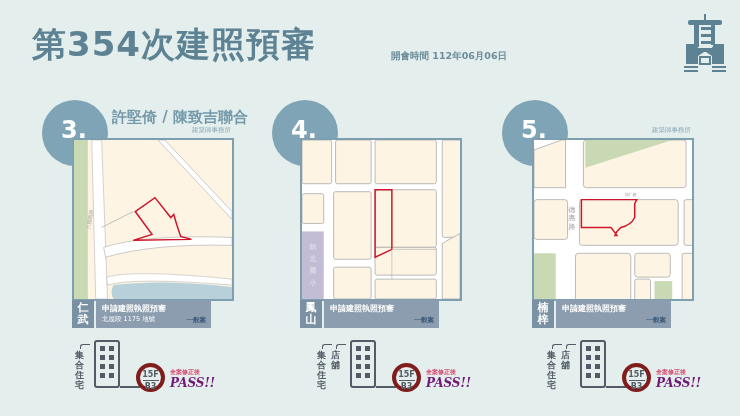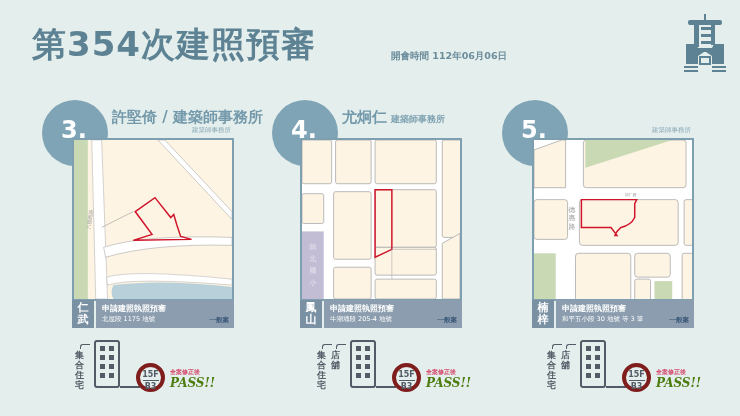--- a/index.html
+++ b/index.html
@@ -11,35 +11,35 @@
 
   .card { position: absolute; top: 100px; width: 230px; height: 316px; }
   .num-circle { position: absolute; left: 0; top: 0; width: 66px; height: 66px; border-radius: 50%; background: #7fa4b5; color: #fff; font-size: 24px; font-weight: bold; display: flex; align-items: center; justify-content: center; padding-bottom: 6px; padding-right: 2px; }
   .arch-name { position: absolute; top: 8px; font-size: 15px; font-weight: bold; color: #7399ab; white-space: nowrap; }
   .arch-sub { position: absolute; top: 26px; font-size: 6.5px; color: #8aaab8; white-space: nowrap; }
   .arch-sub-inline { font-size: 9px; font-weight: bold; color: #7fa2b2; margin-left: 4px; }
   .map { position: absolute; top: 38px; width: 162px; height: 163px; background: #fdf4e4; border: 2px solid #7d9fb0; overflow: hidden; }
   .map svg { display: block; width: 100%; height: 100%; }
 
   .dist { position: absolute; top: 200px; width: 22px; height: 28px; background: #7a90a3; color: #fff; font-size: 11px; font-weight: bold; line-height: 12px; display: flex; flex-direction: column; align-items: center; justify-content: center; }
-  .info { position: absolute; top: 200px; width: 138px; height: 28px; background: #8b9dae; color: #fff; padding: 3px 6px; }
+  .info { position: absolute; top: 200px; width: 115px; height: 28px; background: #8b9dae; color: #fff; padding: 3px 6px; }
   .info .t1 { font-size: 8px; font-weight: bold; line-height: 11px; white-space: nowrap; }
   .info .t2 { font-size: 6.5px; line-height: 11px; white-space: nowrap; }
   .info .tag { position: absolute; right: 5px; bottom: 3px; font-size: 6.5px; color: #3d5a7a; font-weight: bold; }
 
   .icons { position: absolute; top: 238px; width: 180px; height: 60px; }
   .vtxt { position: absolute; font-size: 9px; font-weight: bold; color: #525b66; width: 10px; line-height: 10px; }
   .bracket { position: absolute; border-left: 1.5px solid #525b66; border-top: 1.5px solid #525b66; border-top-left-radius: 3px; width: 10px; height: 5px; }
   .building { position: absolute; width: 26px; height: 48px; border: 2px solid #525b66; border-radius: 3px; }
   .win { position: absolute; width: 5px; height: 5px; background: #525b66; }
   .base { position: absolute; height: 2px; background: #525b66; }
   .floors { position: absolute; width: 29px; height: 29px; border: 4px solid #7f1d1d; border-radius: 50%; background: #e4eeec; font-size: 8px; color: #525b66; font-weight: bold; text-align: center; line-height: 11px; padding-top: 2px; }
   .floors .line { width: 16px; height: 1px; background: #525b66; margin: 0 auto; }
   .pass-sub { position: absolute; font-size: 6px; color: #d44b6e; font-weight: bold; white-space: nowrap; }
-  .pass { position: absolute; font-family: "DejaVu Serif", "Liberation Serif", serif; font-style: italic; font-weight: bold; font-size: 12px; color: #4d7c0f; white-space: nowrap; }
+  .pass { position: absolute; font-family: "DejaVu Serif", "Liberation Serif", serif; font-style: italic; font-weight: bold; font-size: 12px; color: #701a75; white-space: nowrap; }
 </style>
 </head>
 <body>
 
 <div class="title">第354次建照預審</div>
 <div class="meeting">
   <span>開會時間</span>
   <span>112年06月06日</span>
 </div>
 <div class="logo">
@@ -57,21 +57,21 @@
       <rect x="4" y="54" width="14" height="2"></rect>
       <rect x="32" y="54" width="14" height="2"></rect>
       <rect x="4" y="58" width="14" height="2"></rect>
       <rect x="32" y="58" width="14" height="2"></rect>
     </g>
   </svg>
 </div>
 
 <div class="card" style="left:42px;">
   <div class="num-circle">3.</div>
-  <div class="arch-name" style="left:70px;">許堅倚 / 建築師事務所</div>
+  <div class="arch-name" style="left:70px;">許堅倚 / 陳致吉聯合</div>
   <div class="arch-sub" style="left:150px;">建築師事務所</div>
   <div class="map" style="left:30px;">
     <svg viewBox="0 0 160 160" preserveAspectRatio="none">
       <rect x="0" y="0" width="14" height="160" fill="#c9d9b4"></rect>
       <path d="M18 0 L28 0 L34 160 L22 160 Z" fill="#fff" stroke="#aaa" stroke-width="0.5"></path>
       <path d="M85 0 L92 0 L160 72 L160 80 Z" fill="#fff" stroke="#999" stroke-width="0.5"></path>
       <path d="M30 108 Q70 95 160 98 L160 106 Q80 104 32 118 Z" fill="#fff" stroke="#999" stroke-width="0.5"></path>
       <path d="M28 88 L60 72" stroke="#999" stroke-width="0.6"></path>
       <path d="M33 138 Q60 130 160 140 L160 146 Q60 138 34 146 Z" fill="#fff" stroke="#999" stroke-width="0.4"></path>
       <path d="M40 146 Q90 140 160 148 L160 160 L40 160 Q36 154 40 146 Z" fill="#b8d0d9"></path>
@@ -107,23 +107,20 @@
       <div class="line"></div>
       <div>B3</div>
     </div>
     <div class="pass-sub" style="left:98px;top:30px;">全案修正後</div>
     <div class="pass" style="left:98px;top:38px;">PASS!!</div>
   </div>
 </div>
 
 <div class="card" style="left:272px;">
   <div class="num-circle">4.</div>
-  <div class="arch-name" style="left:70px;">
-    <span>尤炯仁</span><span class="arch-sub-inline">建築師事務所</span>
-  </div>
   <div class="map" style="left:28px;">
     <svg viewBox="0 0 160 160" preserveAspectRatio="none">
       <rect width="160" height="160" fill="#fff"></rect>
       <g fill="#fdf4e4" stroke="#aaa" stroke-width="0.8">
         <rect x="0" y="0" width="30" height="44" rx="2"></rect>
         <rect x="34" y="0" width="36" height="44" rx="2"></rect>
         <rect x="74" y="0" width="62" height="44" rx="2"></rect>
         <rect x="142" y="0" width="20" height="98" rx="2"></rect>
         <rect x="0" y="54" width="22" height="30" rx="2"></rect>
         <rect x="32" y="52" width="38" height="68" rx="2"></rect>
@@ -142,21 +139,20 @@
       <line x1="91" y1="110" x2="136" y2="110" stroke="#aaa" stroke-width="0.6"></line>
       <line x1="91" y1="110" x2="91" y2="140" stroke="#aaa" stroke-width="0.6"></line>
     </svg>
   </div>
   <div class="dist" style="left:28px;">
     <span>鳳</span>
     <span>山</span>
   </div>
   <div class="info" style="left:52px;">
     <div class="t1">申請建照執照預審</div>
-    <div class="t2">牛潮埔段 205-4 地號</div>
     <div class="tag">一般案</div>
   </div>
   <div class="icons" style="left:44px;">
     <div class="bracket" style="left:6px;top:6px;"></div>
     <div class="vtxt" style="left:1px;top:12px;">集合住宅</div>
     <div class="bracket" style="left:20px;top:6px;"></div>
     <div class="vtxt" style="left:15px;top:12px;">店舖</div>
     <div class="building" style="left:34px;top:2px;">
       <div class="win" style="left:4px;top:4px"></div>
         <div class="win" style="left:13px;top:4px"></div>
@@ -204,21 +200,20 @@
       <text x="35" y="90" font-size="7" fill="#999">路</text>
       <text x="92" y="56" font-size="4" fill="#999">加仁路</text>
     </svg>
   </div>
   <div class="dist" style="left:30px;">
     <span>楠</span>
     <span>梓</span>
   </div>
   <div class="info" style="left:54px;">
     <div class="t1">申請建照執照預審</div>
-    <div class="t2">和平五小段 30 地號 等 3 筆</div>
     <div class="tag">一般案</div>
   </div>
   <div class="icons" style="left:44px;">
     <div class="bracket" style="left:6px;top:6px;"></div>
     <div class="vtxt" style="left:1px;top:12px;">集合住宅</div>
     <div class="bracket" style="left:20px;top:6px;"></div>
     <div class="vtxt" style="left:15px;top:12px;">店舖</div>
     <div class="building" style="left:34px;top:2px;">
       <div class="win" style="left:4px;top:4px"></div>
         <div class="win" style="left:13px;top:4px"></div>

